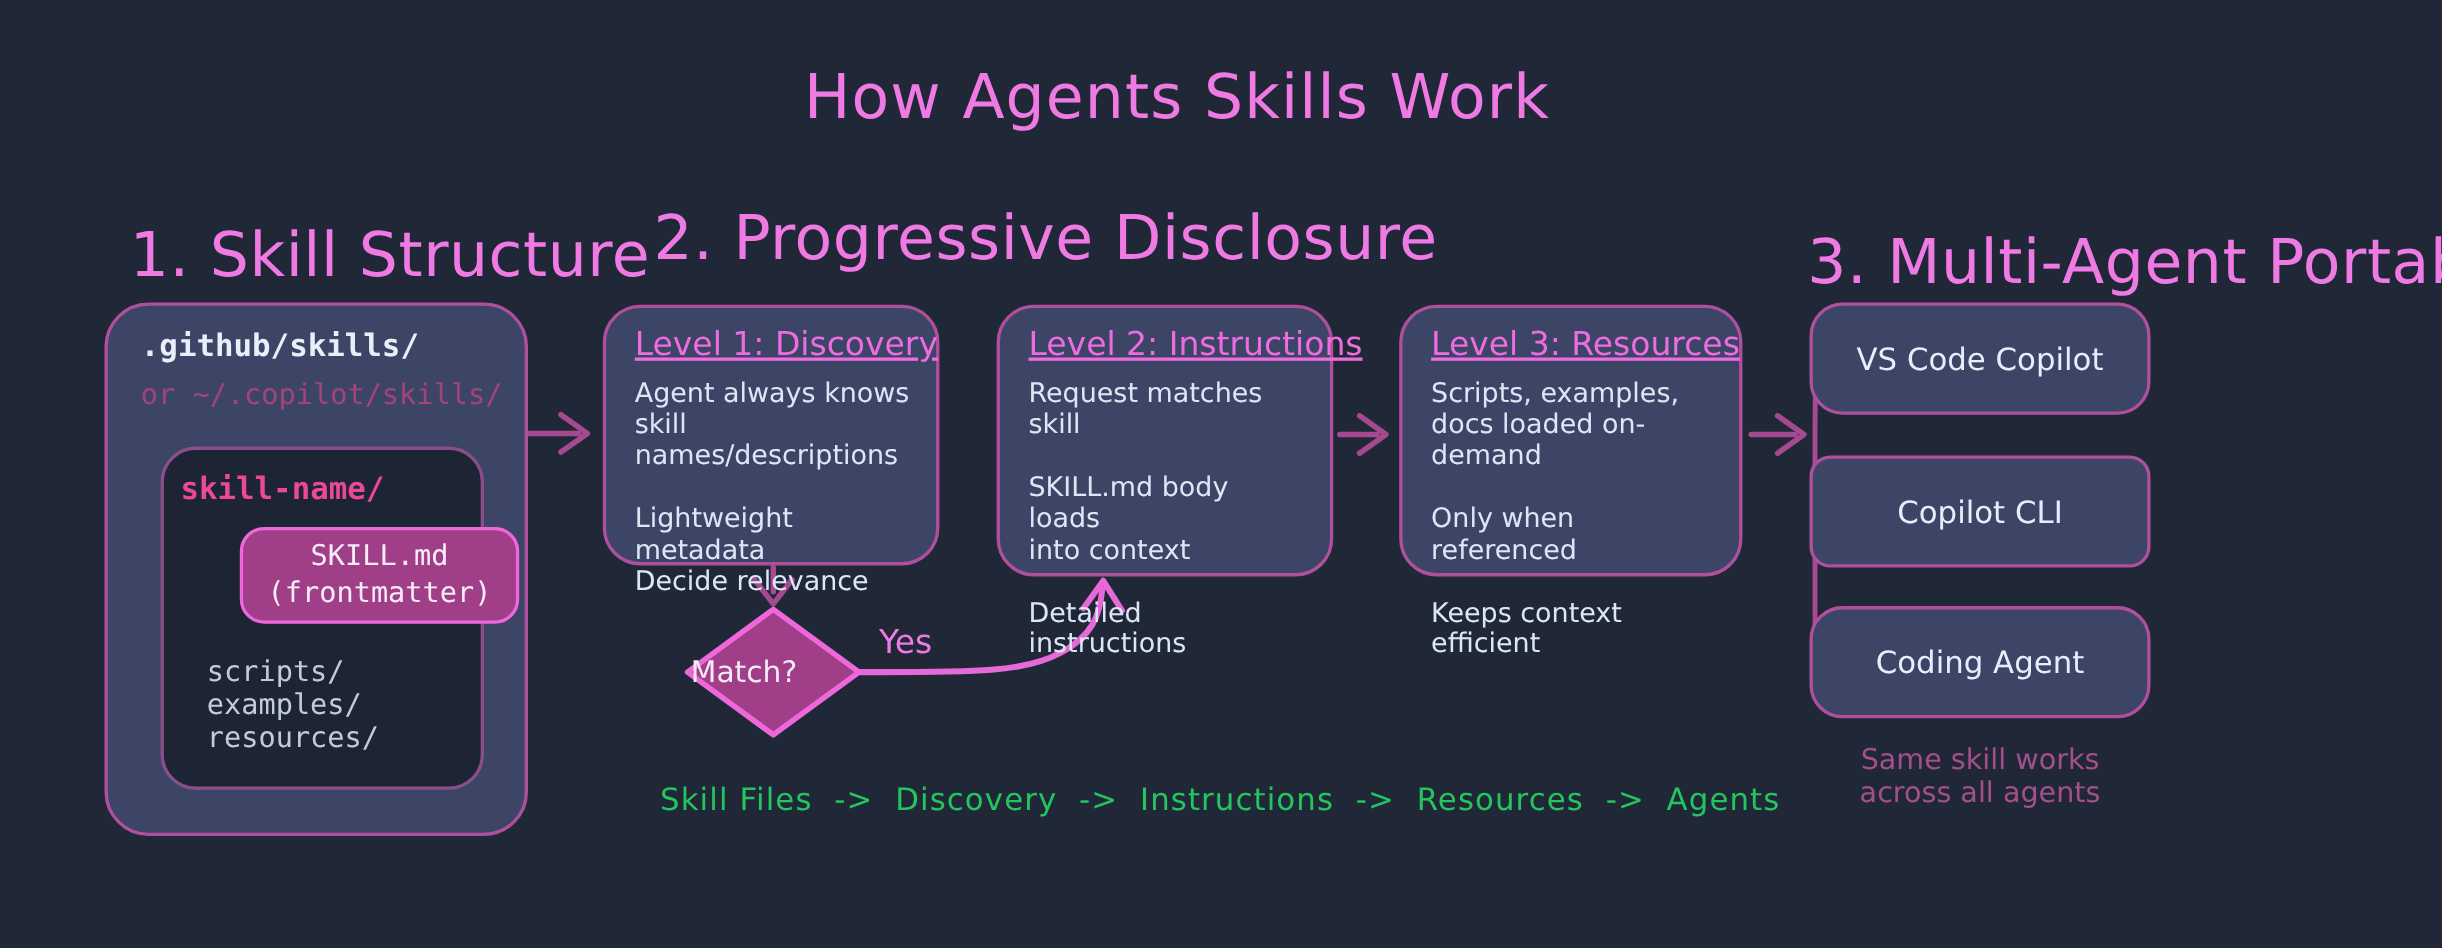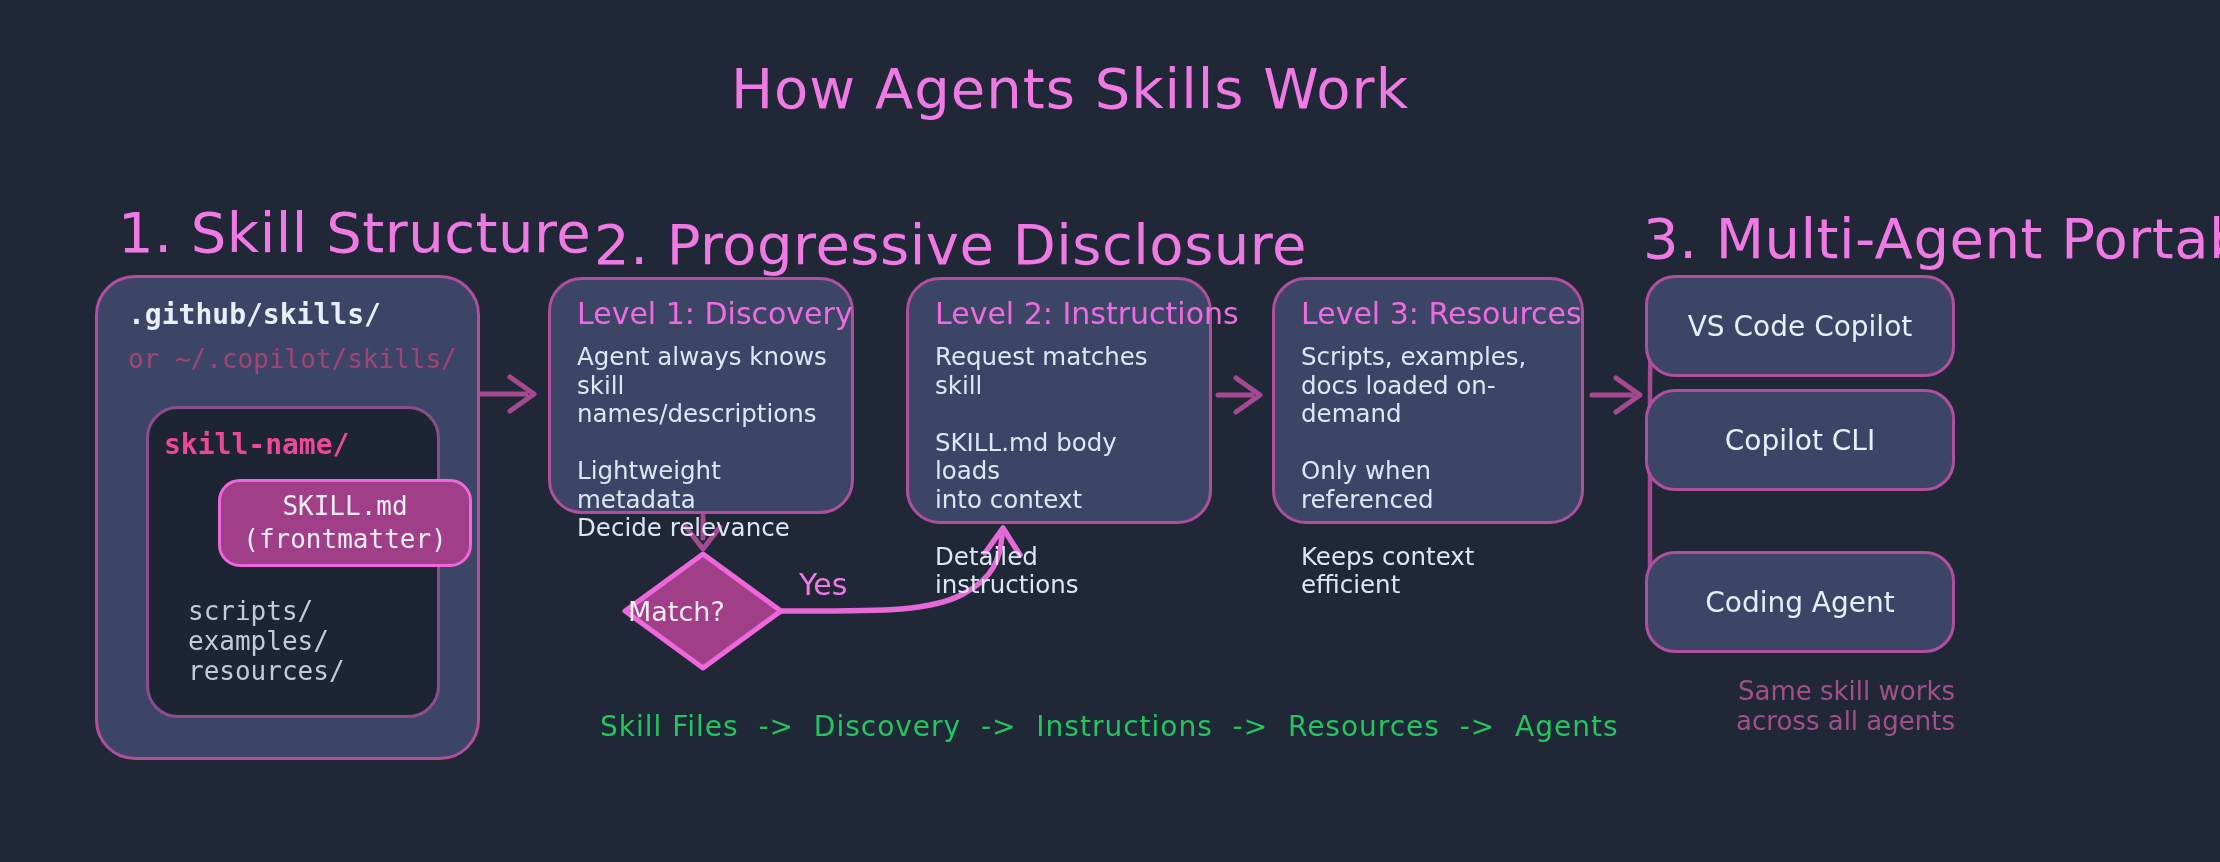--- a/index.html
+++ b/index.html
@@ -86,38 +86,39 @@
 
   .level-box {
     border-radius: 34px;
     padding: 16px 24px 0 26px;
   }
   .level-title {
     font-size: 30px;
     color: #ef6ce0;
     margin-bottom: 12px;
     white-space: nowrap;
+    text-decoration: underline;
   }
   .level-body {
     font-size: 24.5px;
     line-height: 28.5px;
     color: #dce7f6;
     white-space: pre-line;
   }
 
   .agent-box {
     left: 1645px; width: 310px; height: 102px;
     border-radius: 30px;
     display: flex; align-items: center; justify-content: center;
     font-size: 28px;
     color: #e6eefb;
   }
   .portability-caption {
     left: 1645px; top: 676px; width: 310px;
-    text-align: right;
+    text-align: center;
     font-size: 26px;
     line-height: 30px;
     color: #a24f8c;
     white-space: pre-line;
   }
 
   .decision-label {
     left: 628px; top: 596px; width: 150px;
     font-size: 27px;
     color: #f4ebf6;
@@ -178,21 +179,21 @@
       <path d="M782 611 C880 611 930 612 963 594 C994 578 1000 558 1002 536"></path>
       <path d="M985 553 L1003 528 L1020 555"></path>
     </g>
 
     <polygon points="703,554 781,611 703,668 625,611" fill="#a03e88" stroke="#ee68dc" stroke-width="5" stroke-linejoin="round"></polygon>
   </svg>
 
   <div class="abs main-title">How Agents Skills Work</div>
 
   <div class="abs section-heading" style="left:118px; top:200px;">1. Skill Structure</div>
-  <div class="abs section-heading" style="left:594px; top:212px;">2. Progressive Disclosure</div>
+  <div class="abs section-heading" style="left:594px; top:184px;">2. Progressive Disclosure</div>
   <div class="abs section-heading" style="left:1643px; top:206px;">3. Multi-Agent Portab</div>
 
   <div class="abs panel" style="left:95px; top:275px; width:385px; height:485px;"></div>
   <div class="abs mono alt-path">or ~/.copilot/skills/</div>
   <div class="abs mono root-path">.github/skills/</div>
   <div class="abs inner-box"></div>
   <div class="abs mono folder-name">skill-name/</div>
   <div class="abs mono skill-md-box">SKILL.md
 (frontmatter)</div>
   <div class="abs mono subfolders">scripts/
@@ -227,21 +228,21 @@
 
 Keeps context efficient</div>
   </div>
 
   <div class="abs decision-label">Match?</div>
   <div class="abs yes-label">Yes</div>
 
   <div class="abs panel agent-box" style="top:275px;">
     <span>VS Code Copilot</span>
   </div>
-  <div class="abs panel agent-box" style="top:389px;">
+  <div class="abs panel agent-box" style="top:414px;border-radius:19px;">
     <span>Copilot CLI</span>
   </div>
   <div class="abs panel agent-box" style="top:551px;">
     <span>Coding Agent</span>
   </div>
   <div class="abs portability-caption">Same skill works
 across all agents</div>
 
   <div class="abs footer-flow">Skill Files  -&gt;  Discovery  -&gt;  Instructions  -&gt;  Resources  -&gt;  Agents</div>
 

